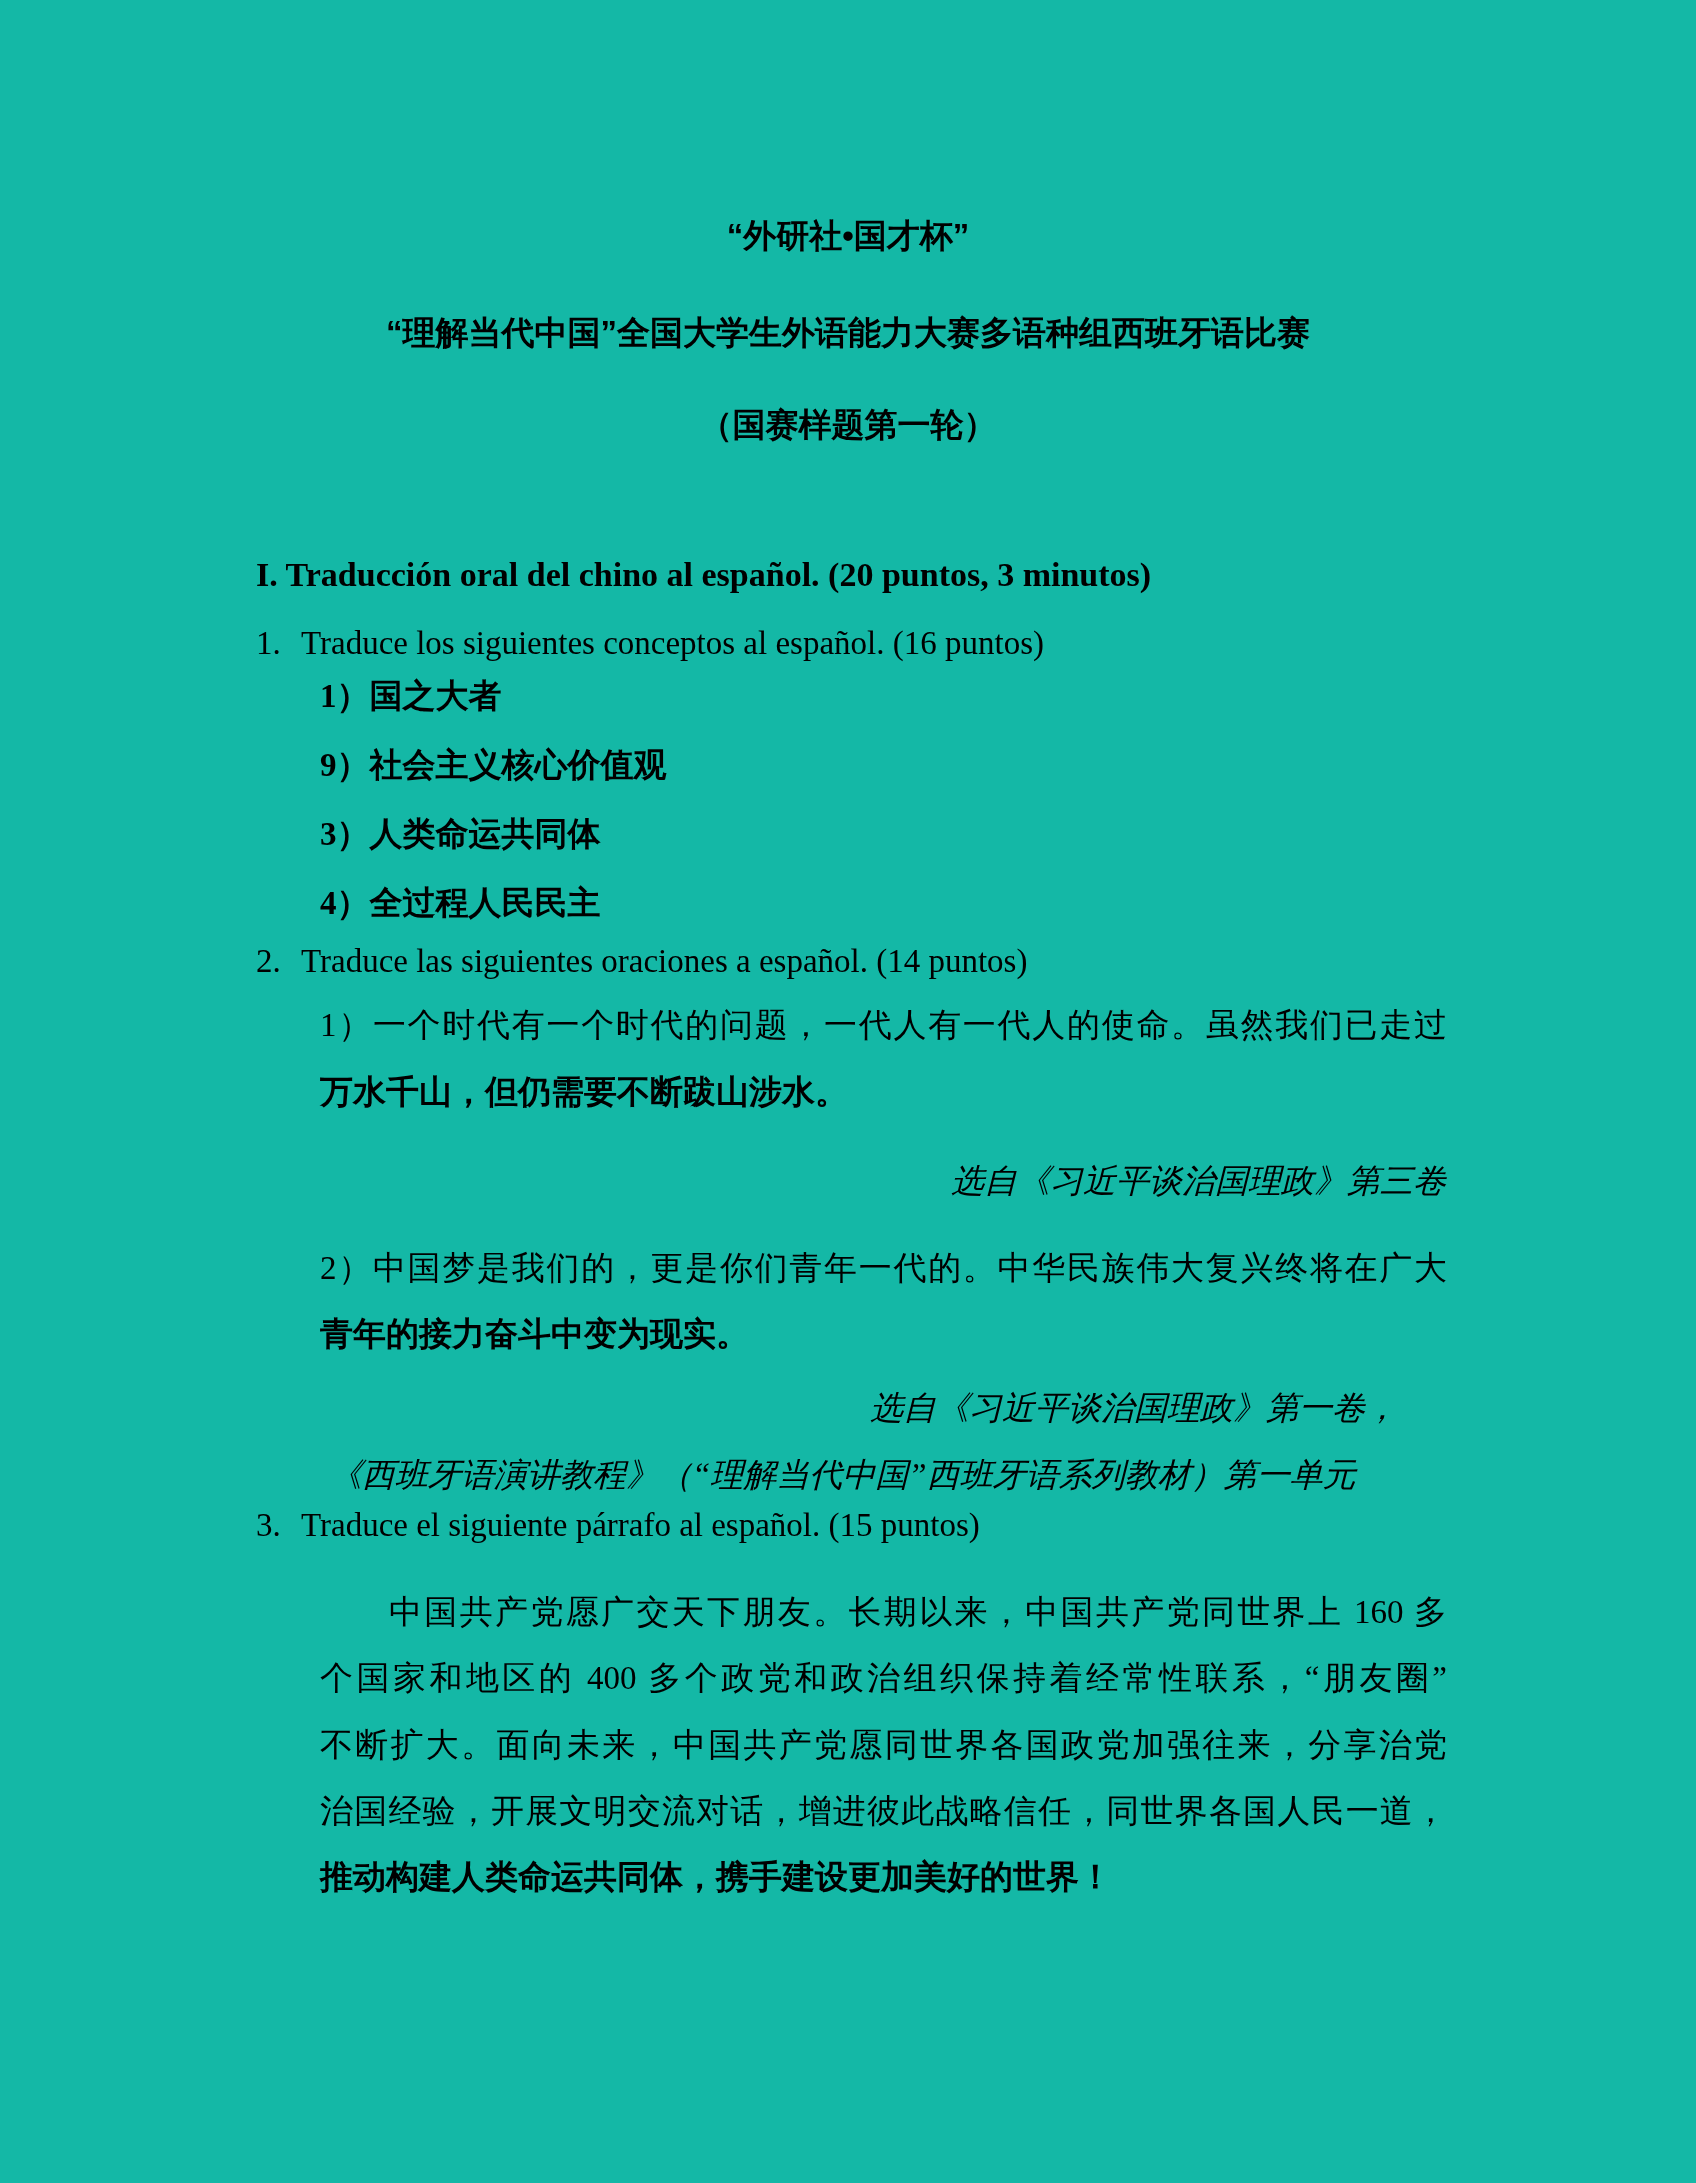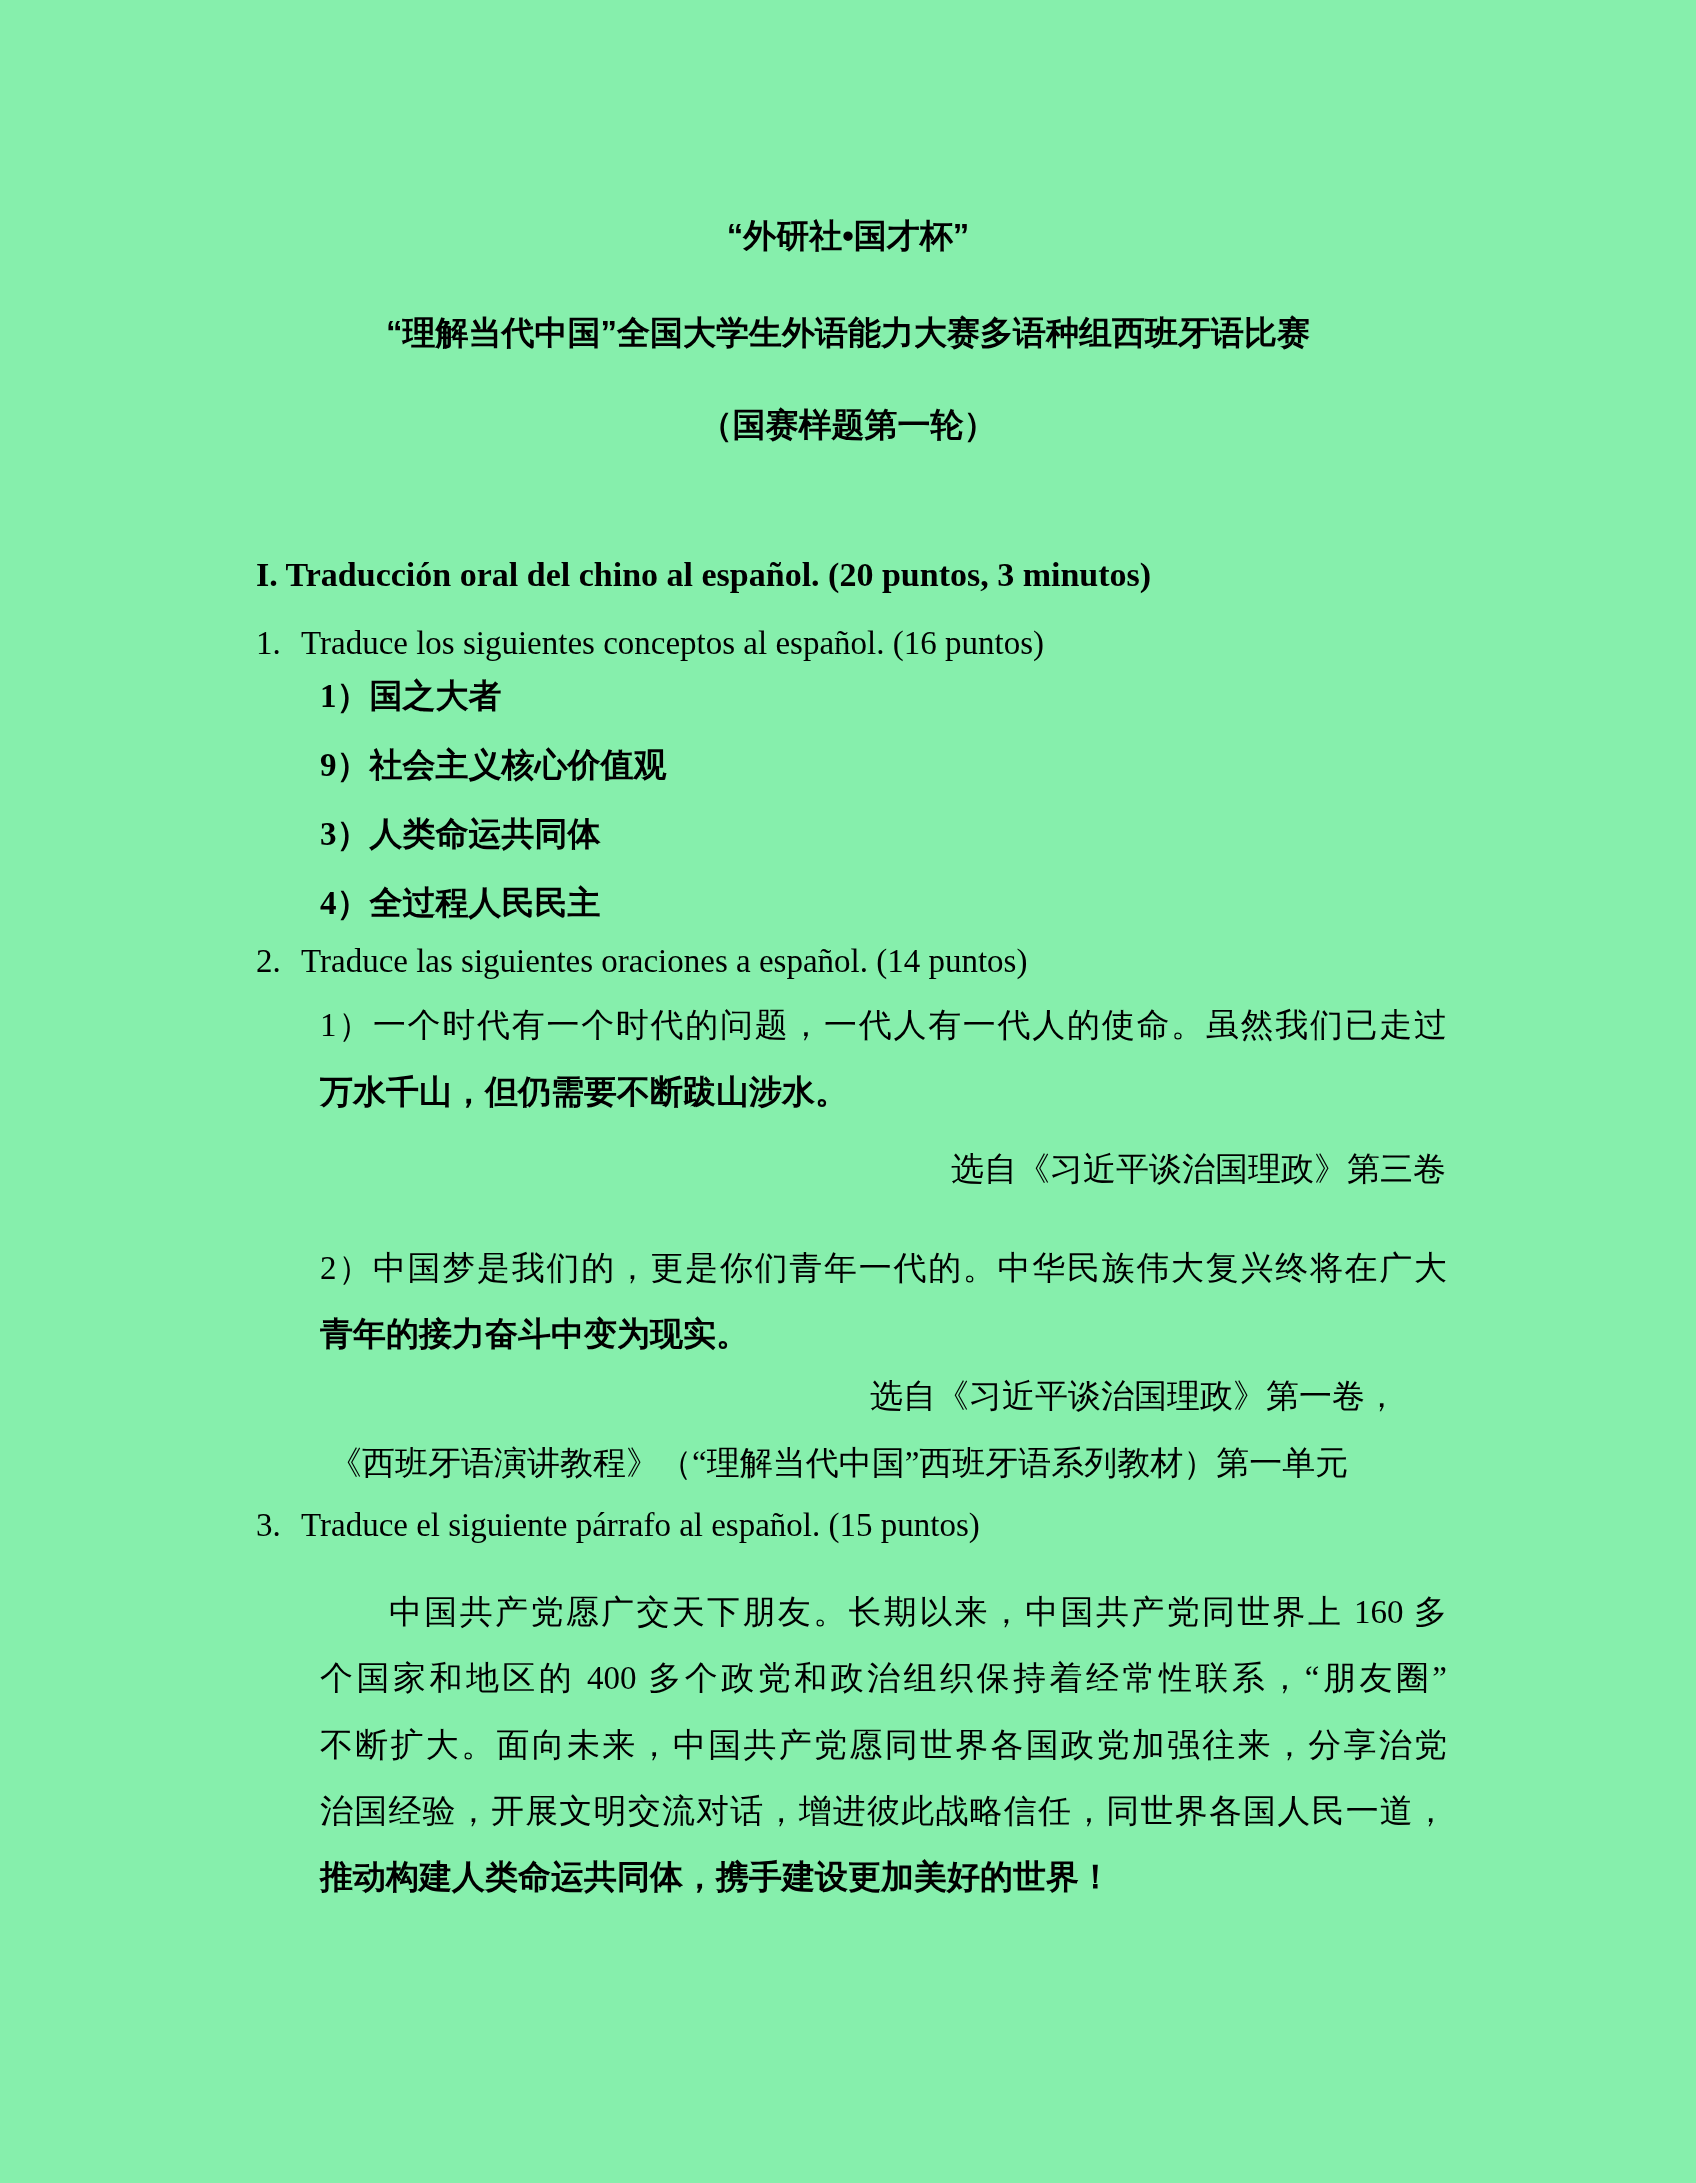--- a/index.html
+++ b/index.html
@@ -1,20 +1,20 @@
 <!DOCTYPE html>
 <html style="font-size:8.5px"><head>
 <meta charset="utf-8">
 <style>
   html, body { margin: 0; padding: 0; background: #e8e8e8; }
   .page {
     position: relative;
     width: 1696px;
     height: 2183px;
-    background: #86efac;
+    background: #14b8a6;
     color: #000000;
     font-family: "Liberation Serif", "DejaVu Serif", serif;
     overflow: hidden;
   }
   .abs { position: absolute; }
   .title {
     left: 0; width: 100%;
     text-align: center;
     font-family: "Liberation Sans", "DejaVu Sans", sans-serif;
     font-weight: 700;
@@ -44,22 +44,24 @@
   .jline {
     left: 320px;
     width: 1127px;
     font-size: 33px;
     white-space: normal;
     text-align: justify;
     text-align-last: justify;
   }
   .indent { text-indent: 69px; }
   .source {
+    font-style: italic;
     font-size: 33px;
     white-space: nowrap;
+    margin-top: 12px;
   }
 </style>
 </head>
 <body>
 
 <div class="page">
 
   <div class="abs title" style="top:216px">“外研社•国才杯”</div>
   <div class="abs title" style="top:313px">“理解当代中国”全国大学生外语能力大赛多语种组西班牙语比赛</div>
   <div class="abs title" style="top:405px">（国赛样题第一轮）</div>

